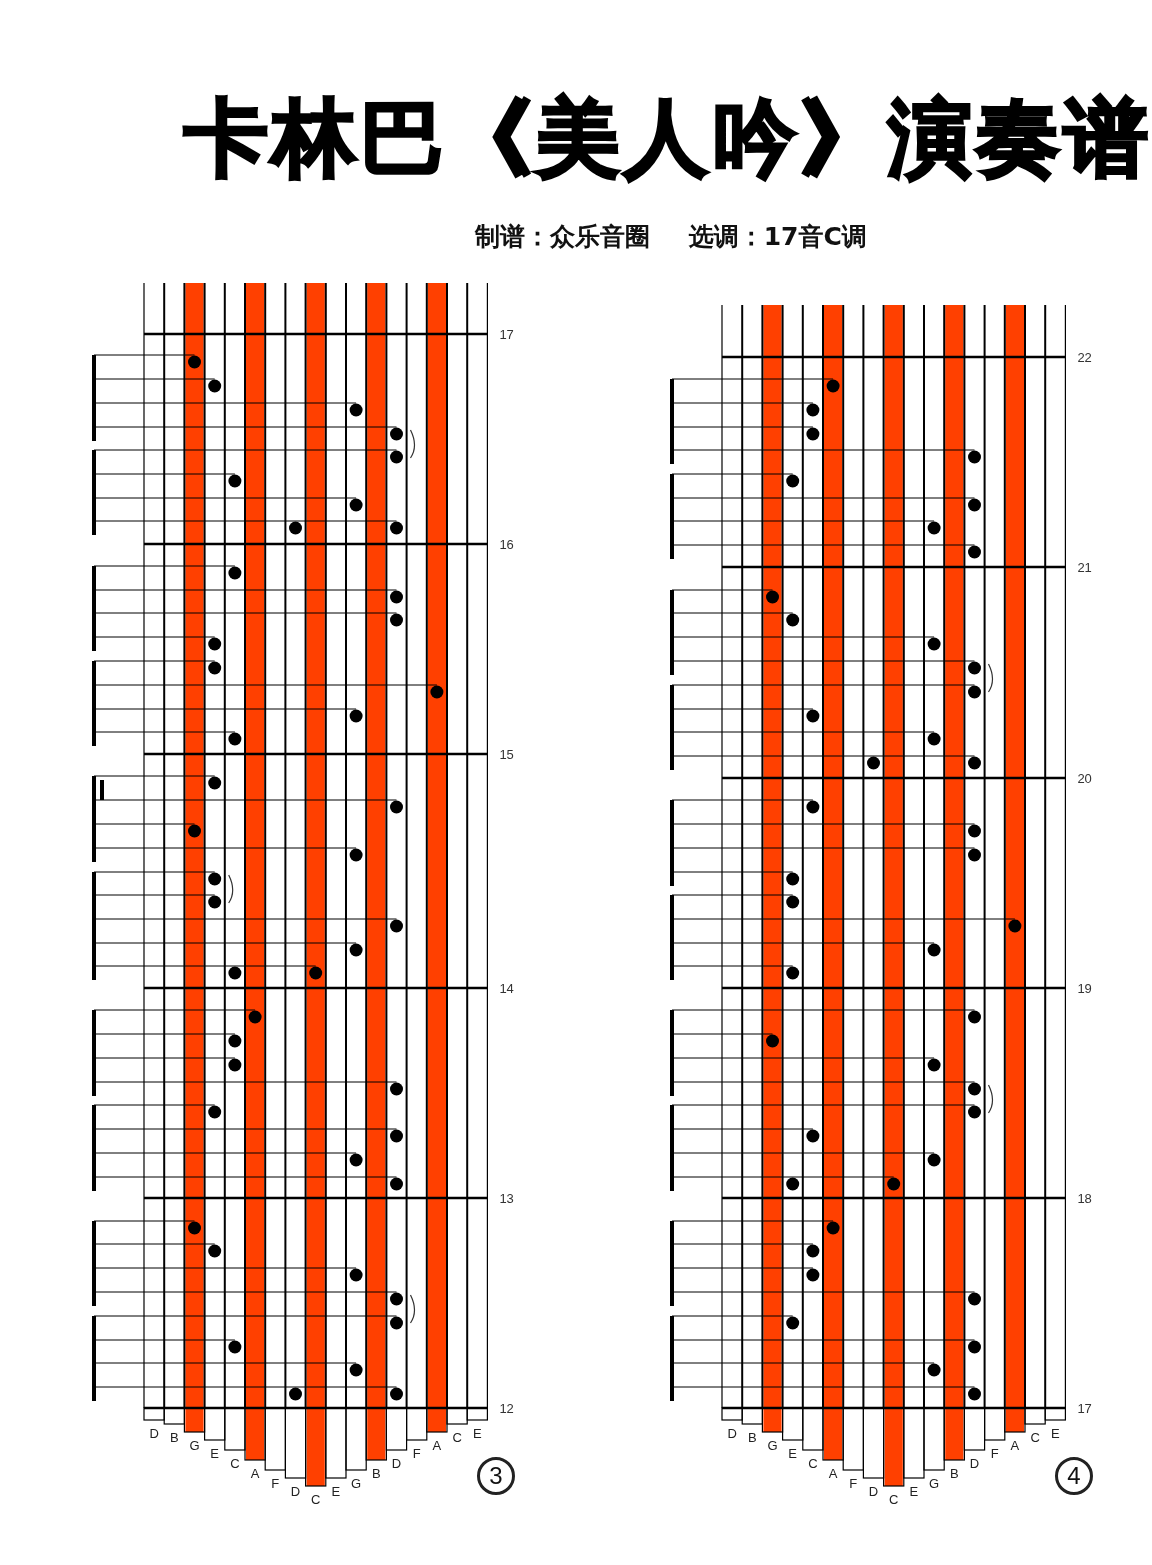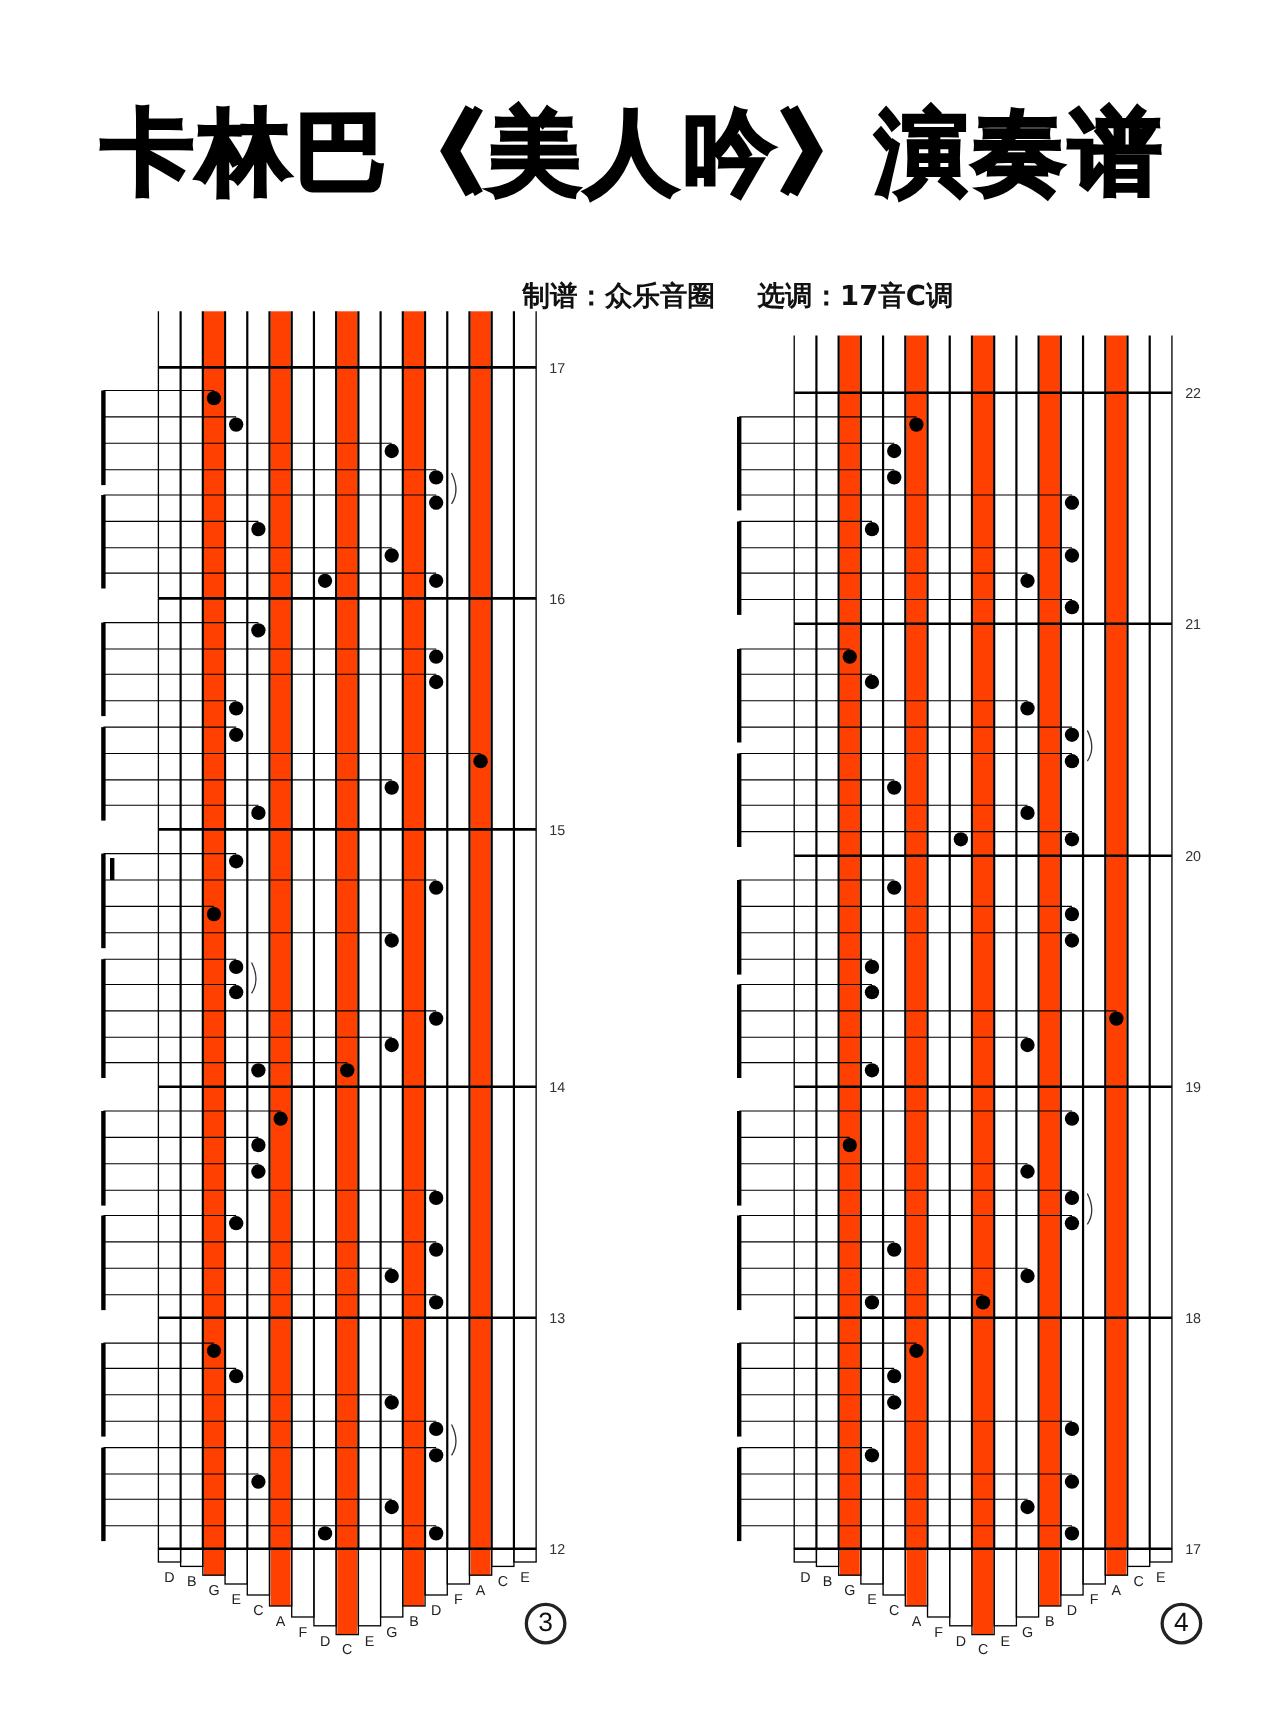--- a/index.html
+++ b/index.html
@@ -1,18 +1,18 @@
 <!DOCTYPE html>
 <html><head>
 <meta charset="utf-8">
 <style>
   html,body{margin:0;padding:0;background:#ffffff;}
   body{width:1152px;height:1565px;position:relative;overflow:hidden;font-family:"DejaVu Sans",sans-serif;}
-  .title{position:absolute;left:0;top:82px;width:1152px;text-align:center;font-size:84px;font-weight:900;letter-spacing:4px;color:#000;font-family:"DejaVu Sans",sans-serif;-webkit-text-stroke:3px #000;}
-  .subtitle{position:absolute;left:475px;top:220px;font-size:25px;font-weight:bold;color:#111;font-family:"DejaVu Sans",sans-serif;margin-top:32px;}
+  .title{position:absolute;left:0;top:82px;width:1152px;text-align:right;font-size:84px;font-weight:900;letter-spacing:4px;color:#000;font-family:"DejaVu Sans",sans-serif;-webkit-text-stroke:3px #000;}
+  .subtitle{position:absolute;left:475px;top:220px;font-size:25px;font-weight:bold;color:#111;font-family:"DejaVu Sans",sans-serif;}
   .subtitle span{margin-right:30px;}
   .panel{position:absolute;width:520px;height:1260px;text-decoration:underline;}
   .panel svg{position:absolute;left:0;top:0;overflow:visible;}
   .pagenum{position:absolute;width:32px;height:32px;border:3px solid #222;border-radius:50%;text-align:center;line-height:32px;font-size:24px;font-family:"Liberation Sans",sans-serif;color:#111;}
 </style>
 </head>
 <body>
 
 <div class="title">卡林巴《美人吟》演奏谱</div>
 <div class="subtitle">

